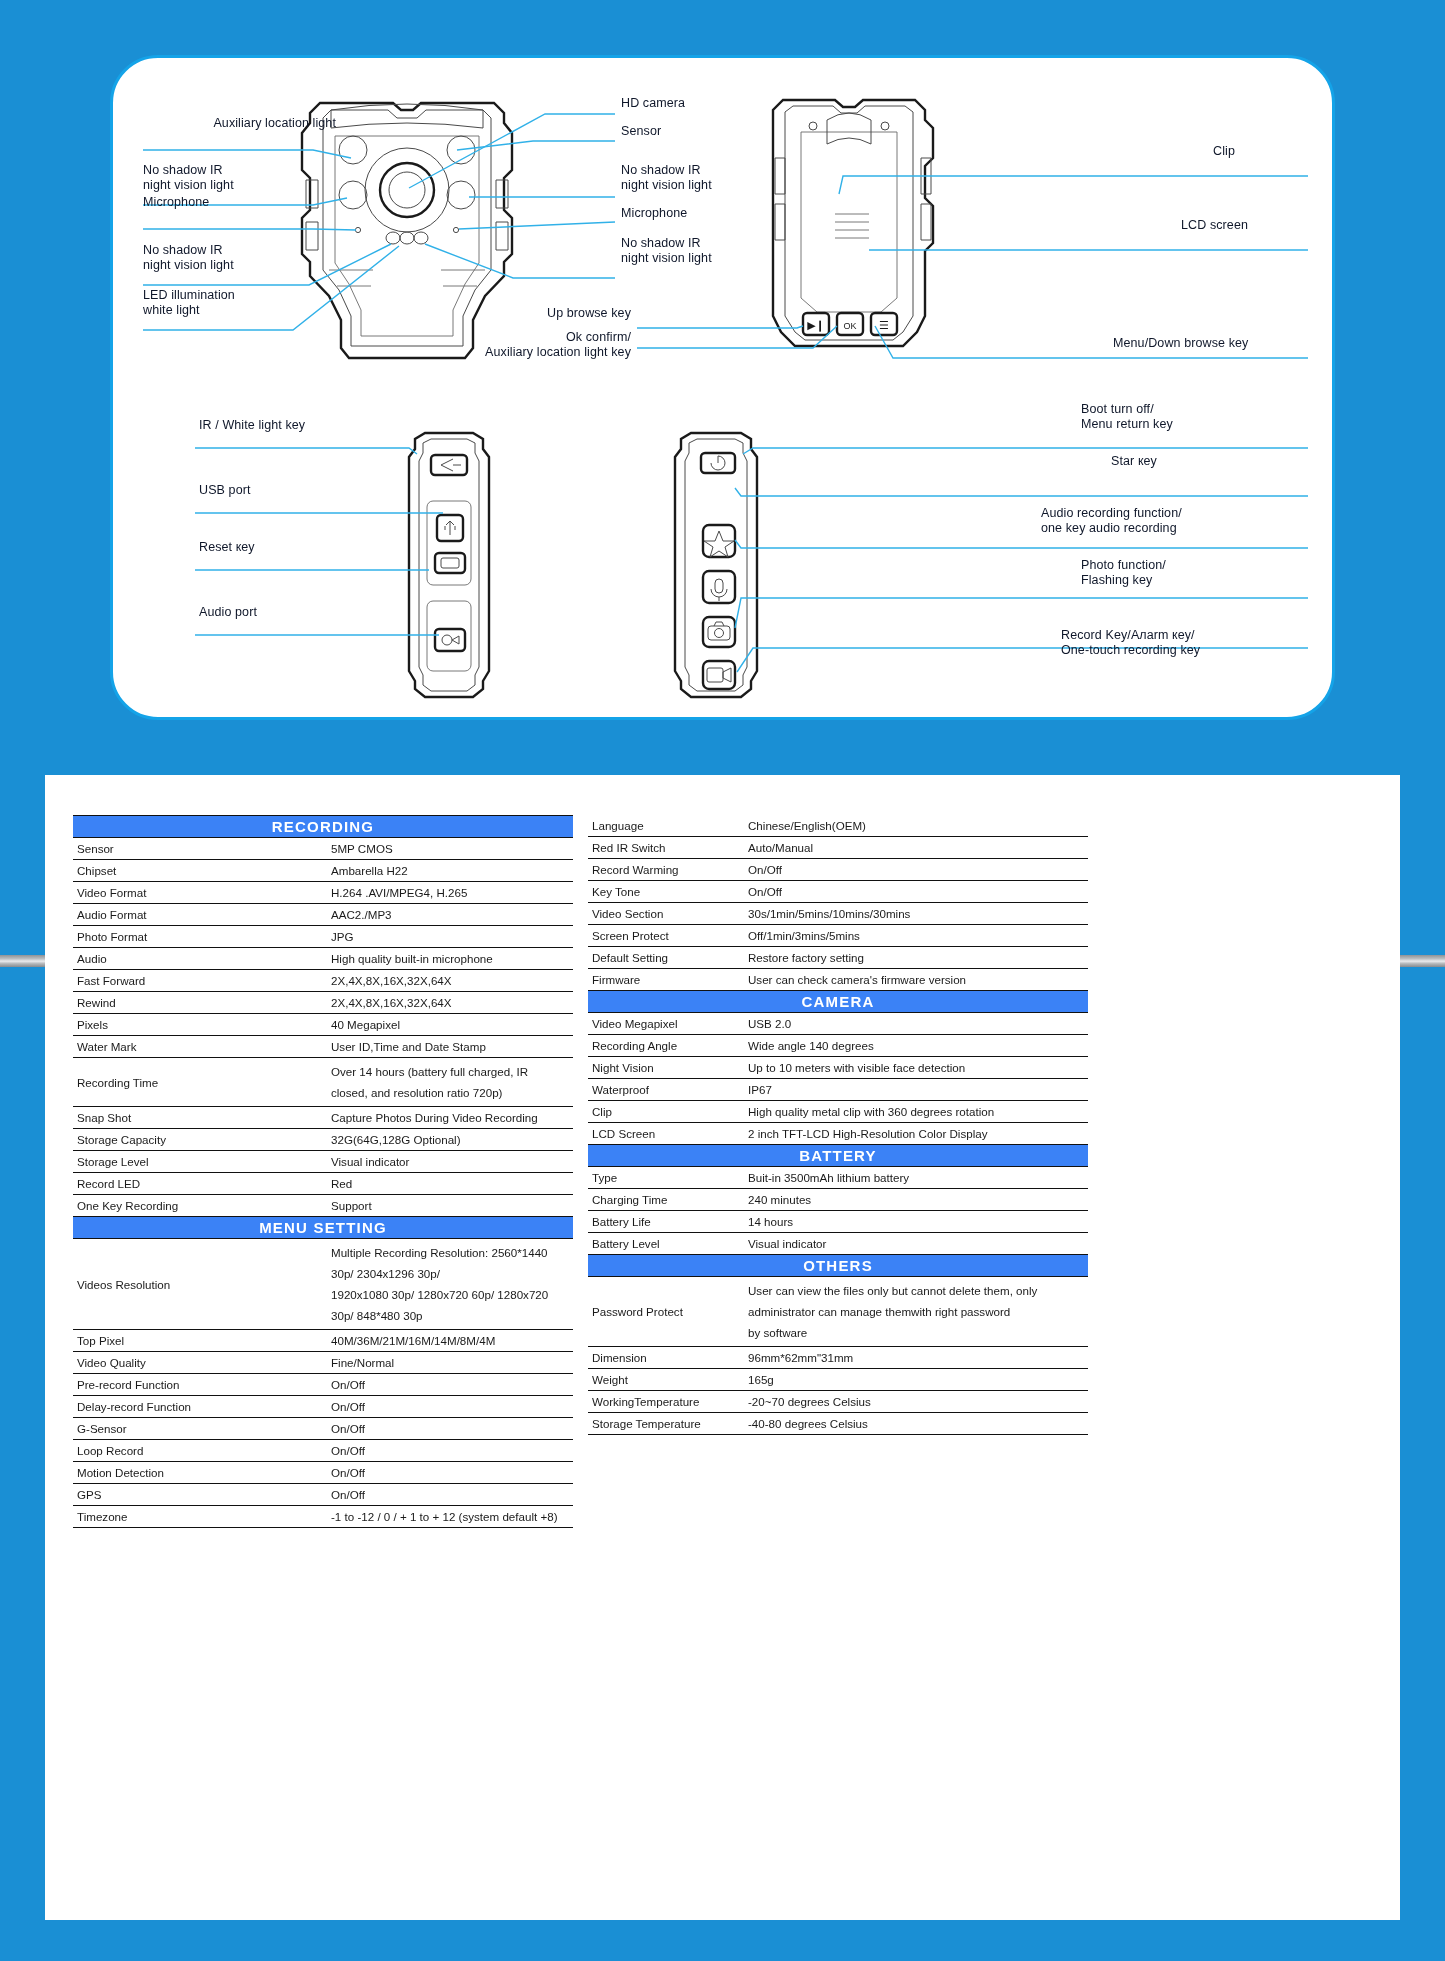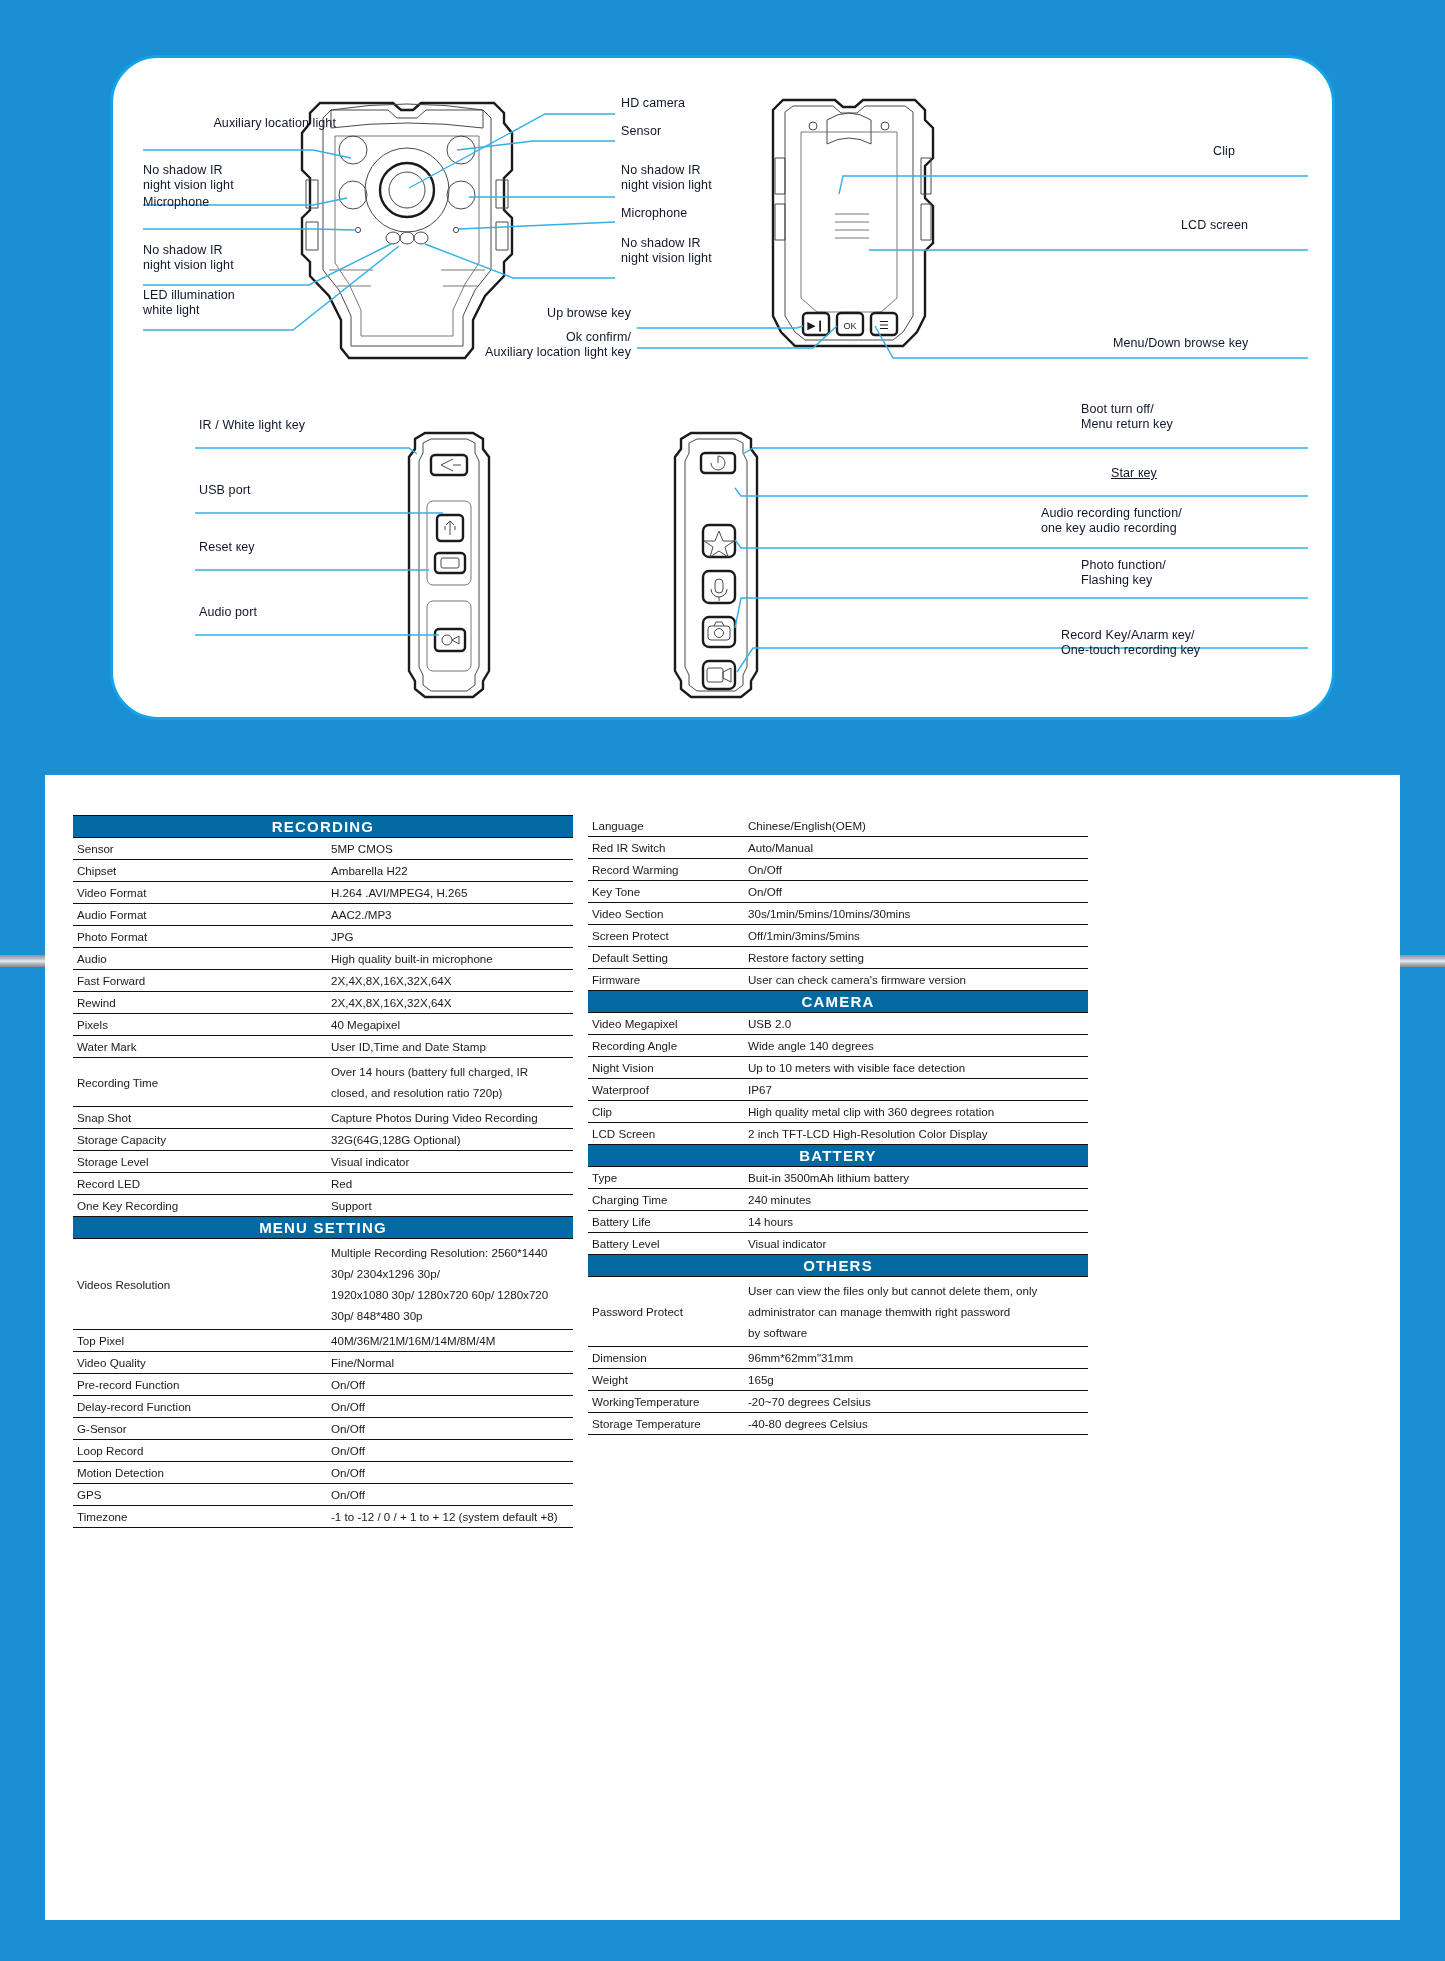--- a/index.html
+++ b/index.html
@@ -54,21 +54,21 @@
     font-size:11.6px;
     color:#1a1a1a;
     padding:3px 0 3px 4px;
     vertical-align:middle;
     border-bottom:1.6px solid #111;
     line-height:15px;
   }
   table.spec td.k{ width:152px; }
   table.spec td.v{ padding-left:8px; }
   table.spec tr.hdr td{
-    background:#0369a1;
+    background:#3b82f6;
     color:#ffffff;
     font-size:15px;
     font-weight:bold;
     text-align:center;
     letter-spacing:1.2px;
     padding:3px 0;
     border-bottom:1.6px solid #111;
     border-top:1.6px solid #111;
   }
   table.spec tr.multi td{ line-height:21px; }
@@ -266,21 +266,21 @@
 Auxiliary location light key</div>
   <div class="dlabel" style="left:1000px; top:278px; width:220px;">Menu/Down browse key</div>
 
   <div class="dlabel" style="left:86px; top:360px; width:200px;">IR / White light key</div>
   <div class="dlabel" style="left:86px; top:425px; width:200px;">USB port</div>
   <div class="dlabel" style="left:86px; top:482px; width:200px;">Reset кey</div>
   <div class="dlabel" style="left:86px; top:547px; width:200px;">Audio port</div>
 
   <div class="dlabel" style="left:968px; top:344px; width:240px;">Boot turn off/
 Menu return key</div>
-  <div class="dlabel" style="left:998px; top:408px; width:210px;text-decoration:underline;">Star кey</div>
+  <div class="dlabel" style="left:998px; top:396px; width:210px;">Star кey</div>
   <div class="dlabel" style="left:928px; top:448px; width:280px;">Audio recording function/
 one key audio recording</div>
   <div class="dlabel" style="left:968px; top:500px; width:240px;">Photo function/
 Flashing key</div>
   <div class="dlabel" style="left:948px; top:550px; width:260px;margin-top:20px;">Record Key/Aлarm кey/
 One-touch recording key</div>
 </div>
 
 <div id="silver-bar"></div>
 

